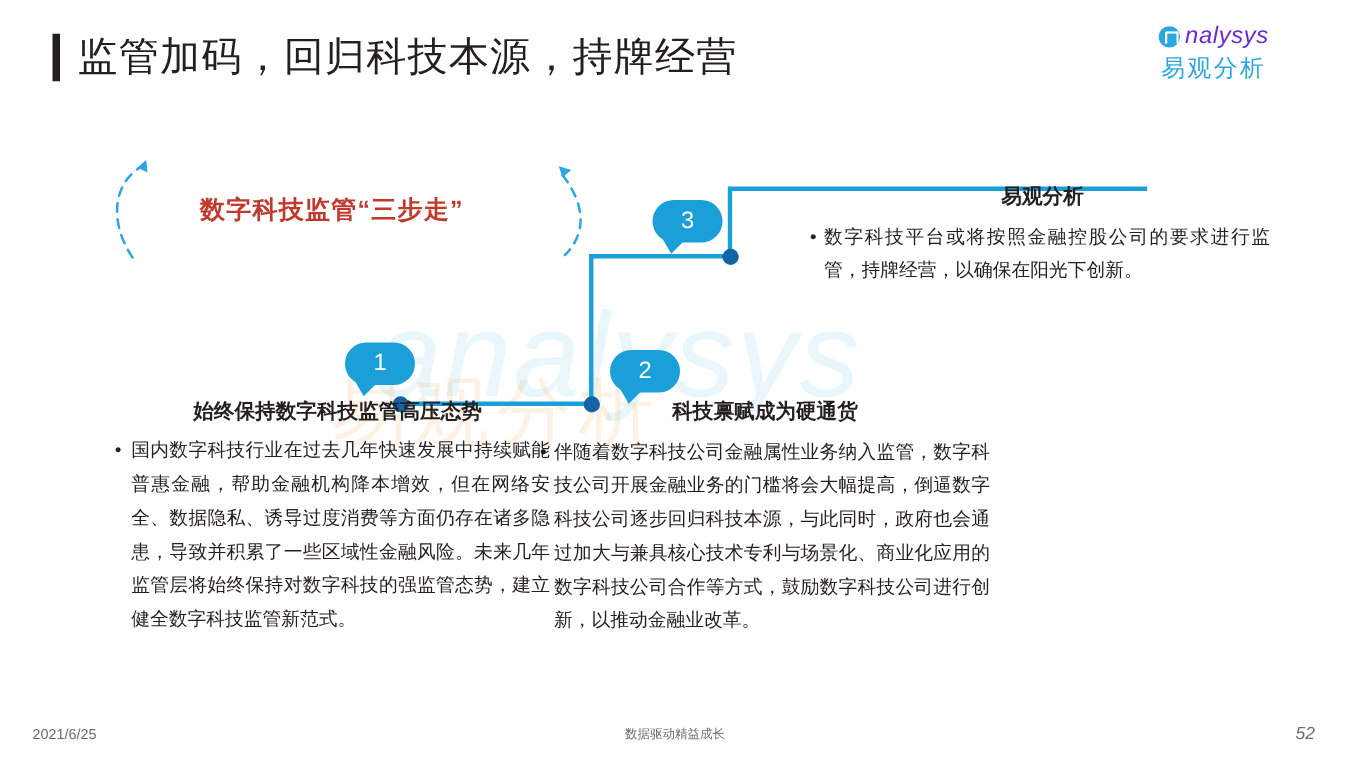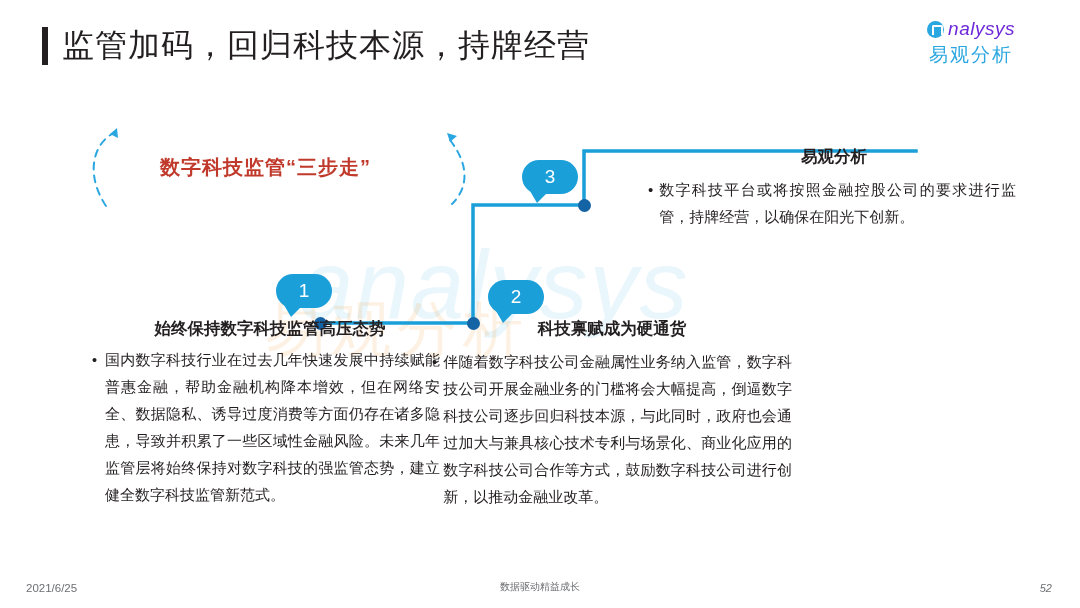--- a/index.html
+++ b/index.html
@@ -200,21 +200,21 @@
     left: 0; right: 0;
     bottom: 14px;
     text-align: center;
     font-size: 10px;
     color: #6d6e71;
   }
   .footer-page {
     position: absolute;
     right: 28px;
     bottom: 14px;
-    font-size: 11px;
+    font-size: 14px;
     color: #6d6e71;
     font-style: italic;
   }
 </style>
 </head>
 <body>
 
 <div class="watermark">analysys</div>
 <div class="watermark-2">易观分析</div>
 

